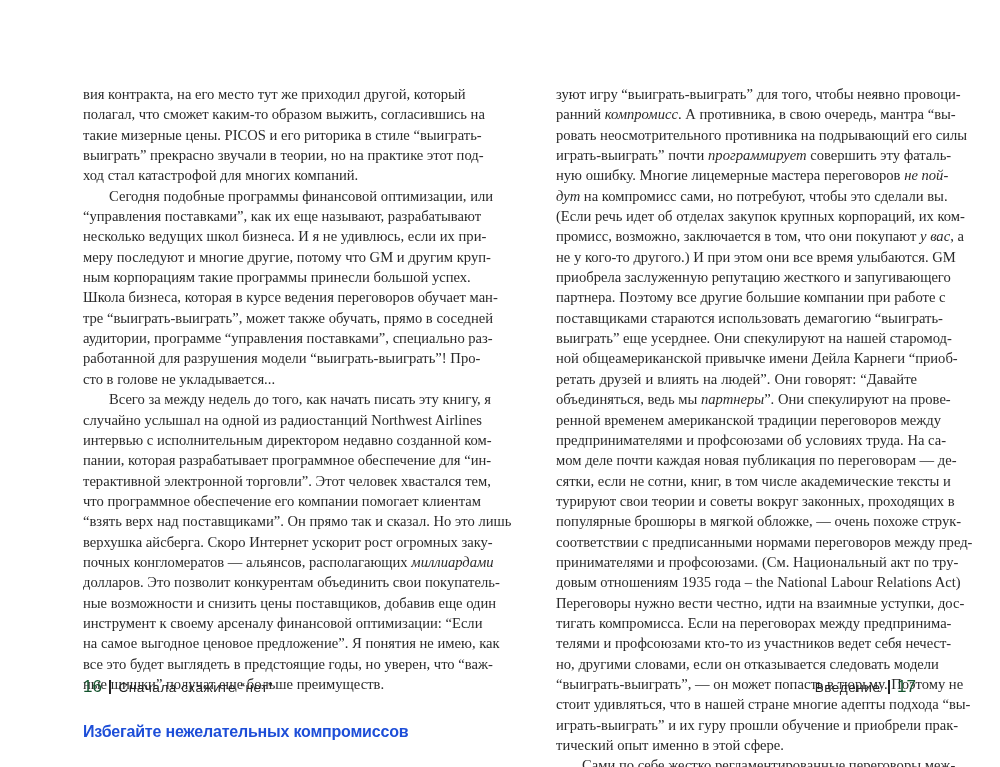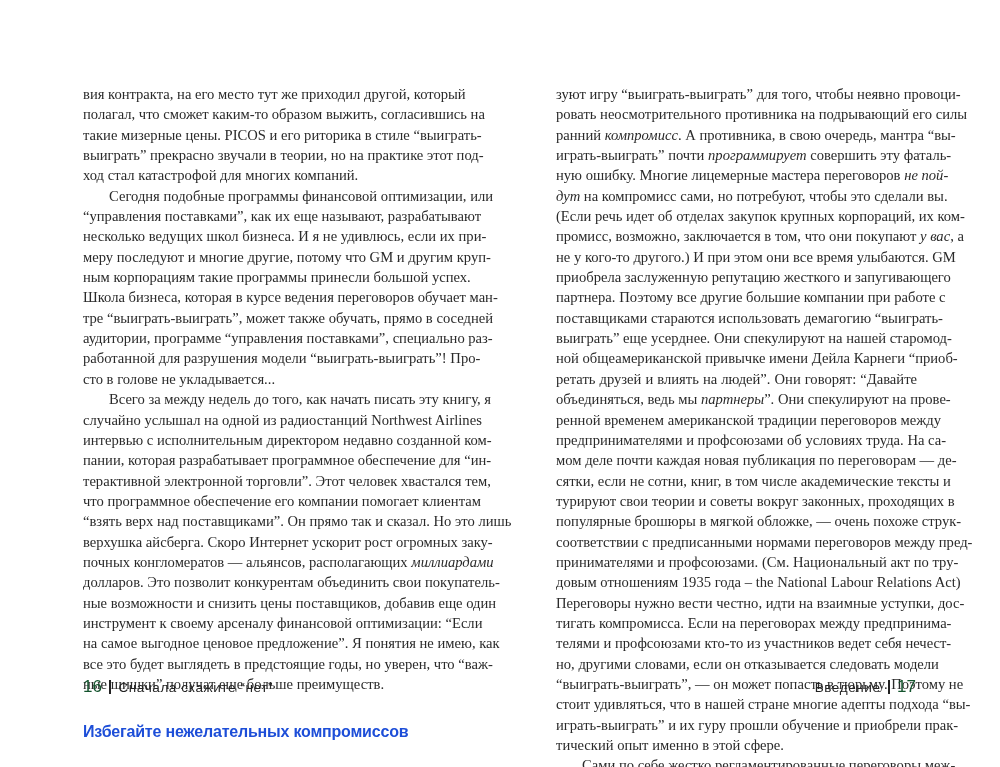--- a/index.html
+++ b/index.html
@@ -77,22 +77,22 @@
     </div>
   <div class="footer">
     <span class="num">16</span><span class="sep"></span><span>Сначала скажите “нет”</span>
   </div>
 </div>
 
 <div class="page right-page">
   <div class="col" id="right-col">
       <div>
         <span class="line">зуют игру “выиграть-выиграть” для того, чтобы неявно провоци-</span>
+        <span class="line">ранний <i>компромисс</i>. А противника, в свою очередь, мантра “вы-</span>
         <span class="line">ровать неосмотрительного противника на подрывающий его силы</span>
-        <span class="line">ранний <i>компромисс</i>. А противника, в свою очередь, мантра “вы-</span>
         <span class="line">играть-выиграть” почти <i>программирует</i> совершить эту фаталь-</span>
         <span class="line">ную ошибку. Многие лицемерные мастера переговоров <i>не пой-</i></span>
         <span class="line"><i>дут</i> на компромисс сами, но потребуют, чтобы это сделали вы.</span>
         <span class="line">(Если речь идет об отделах закупок крупных корпораций, их ком-</span>
         <span class="line">промисс, возможно, заключается в том, что они покупают <i>у вас</i>, а</span>
         <span class="line">не у кого-то другого.) И при этом они все время улыбаются. GM</span>
         <span class="line">приобрела заслуженную репутацию жесткого и запугивающего</span>
         <span class="line">партнера. Поэтому все другие большие компании при работе с</span>
         <span class="line">поставщиками стараются использовать демагогию “выиграть-</span>
         <span class="line">выиграть” еще усерднее. Они спекулируют на нашей старомод-</span>

